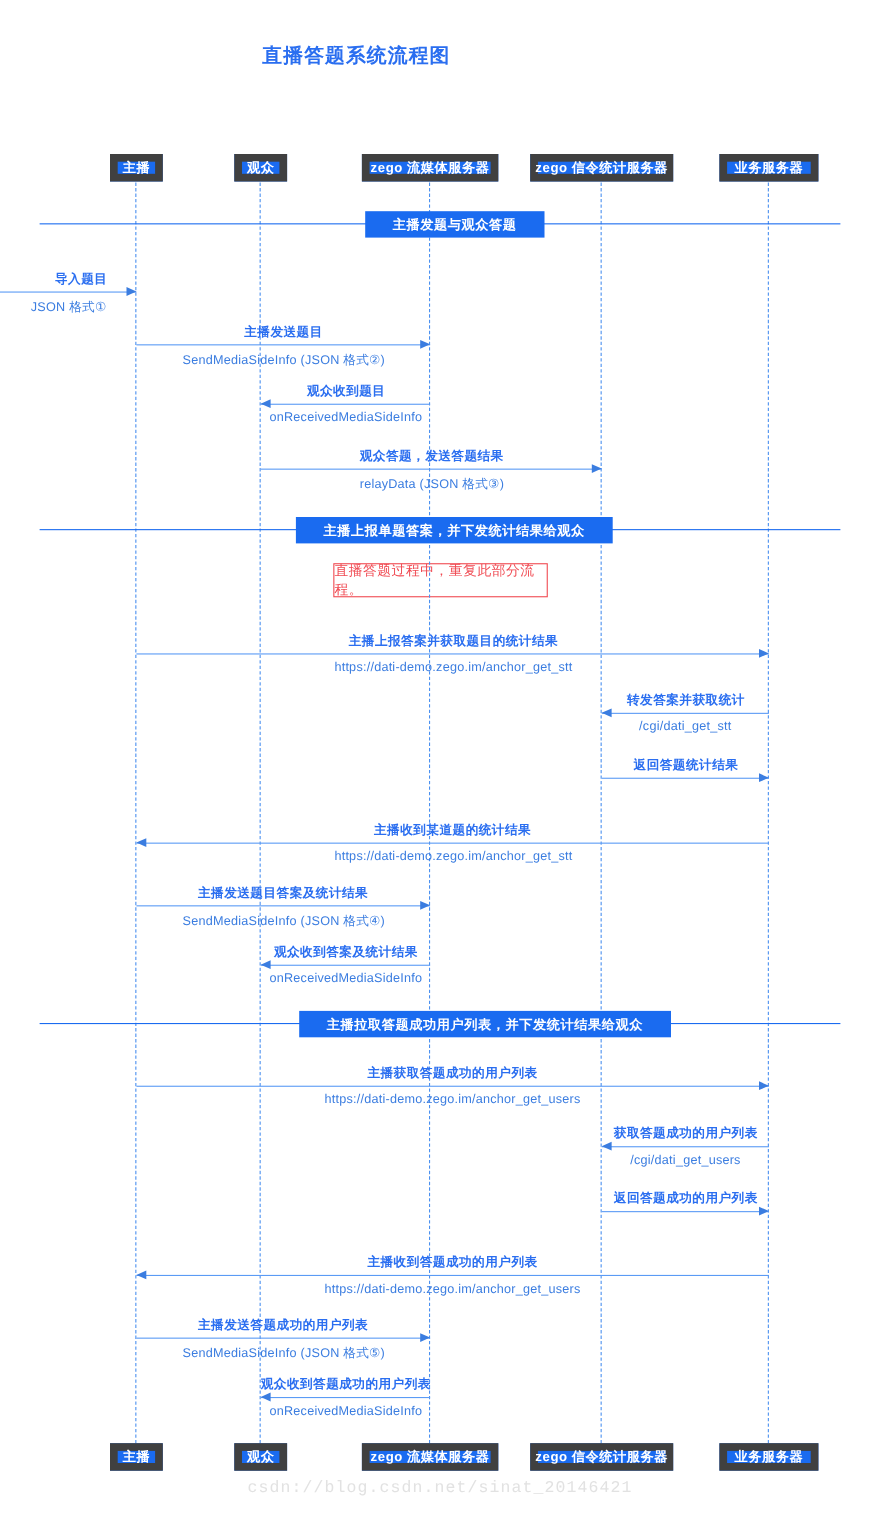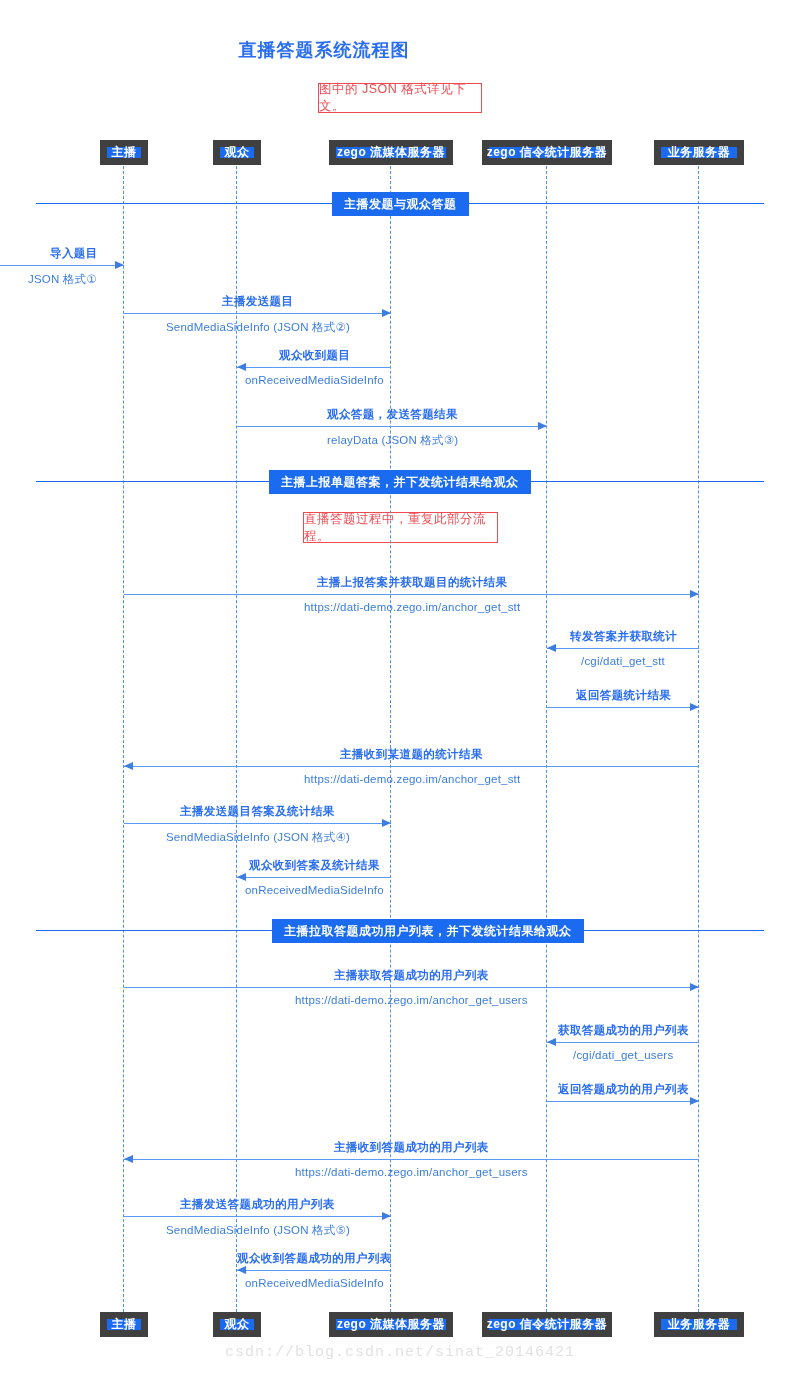--- a/index.html
+++ b/index.html
@@ -41,21 +41,21 @@
 
   
   .divider{
     position:absolute;left:36px;width:728px;height:0;
     border-top:1.6px solid #1a6bf0;
   }
   .sectlabel{
     position:absolute;box-sizing:border-box;height:24px;
     background:#1a6bf0;color:#fff;font-size:12px;font-weight:bold;
     display:flex;align-items:center;justify-content:center;
-    white-space:nowrap;padding:0 12px;letter-spacing:.5px;
+    white-space:nowrap;padding:0 25px;letter-spacing:.5px;
   }
 
   
   .msgline{
     position:absolute;height:0;border-top:1.2px solid #5b9bf5;
   }
   .arrowhead{
     position:absolute;width:0;height:0;
     border-top:4.5px solid transparent;border-bottom:4.5px solid transparent;
   }
@@ -77,21 +77,20 @@
     font-size:15px;color:#e2e2e2;letter-spacing:1px;
   }
 </style>
 </head>
 <body>
 
 <div id="stage">
 
   <div class="title">直播答题系统流程图</div>
 
-  <div class="note" id="top-note" style="left:318px;top:83px;width:164px;height:30px;">图中的 JSON 格式详见下文。</div>
 
   <div class="note" id="mid-note" style="left:303px;top:512px;width:195px;height:31px;">直播答题过程中，重复此部分流程。</div>
 
   <div id="lifelines">
       <div class="lifeline" style="left: 123.25px;"></div>
       <div class="lifeline" style="left: 236.25px;"></div>
       <div class="lifeline" style="left: 390.25px;"></div>
       <div class="lifeline" style="left: 546.25px;"></div>
       <div class="lifeline" style="left: 698.25px;"></div>
     </div>

